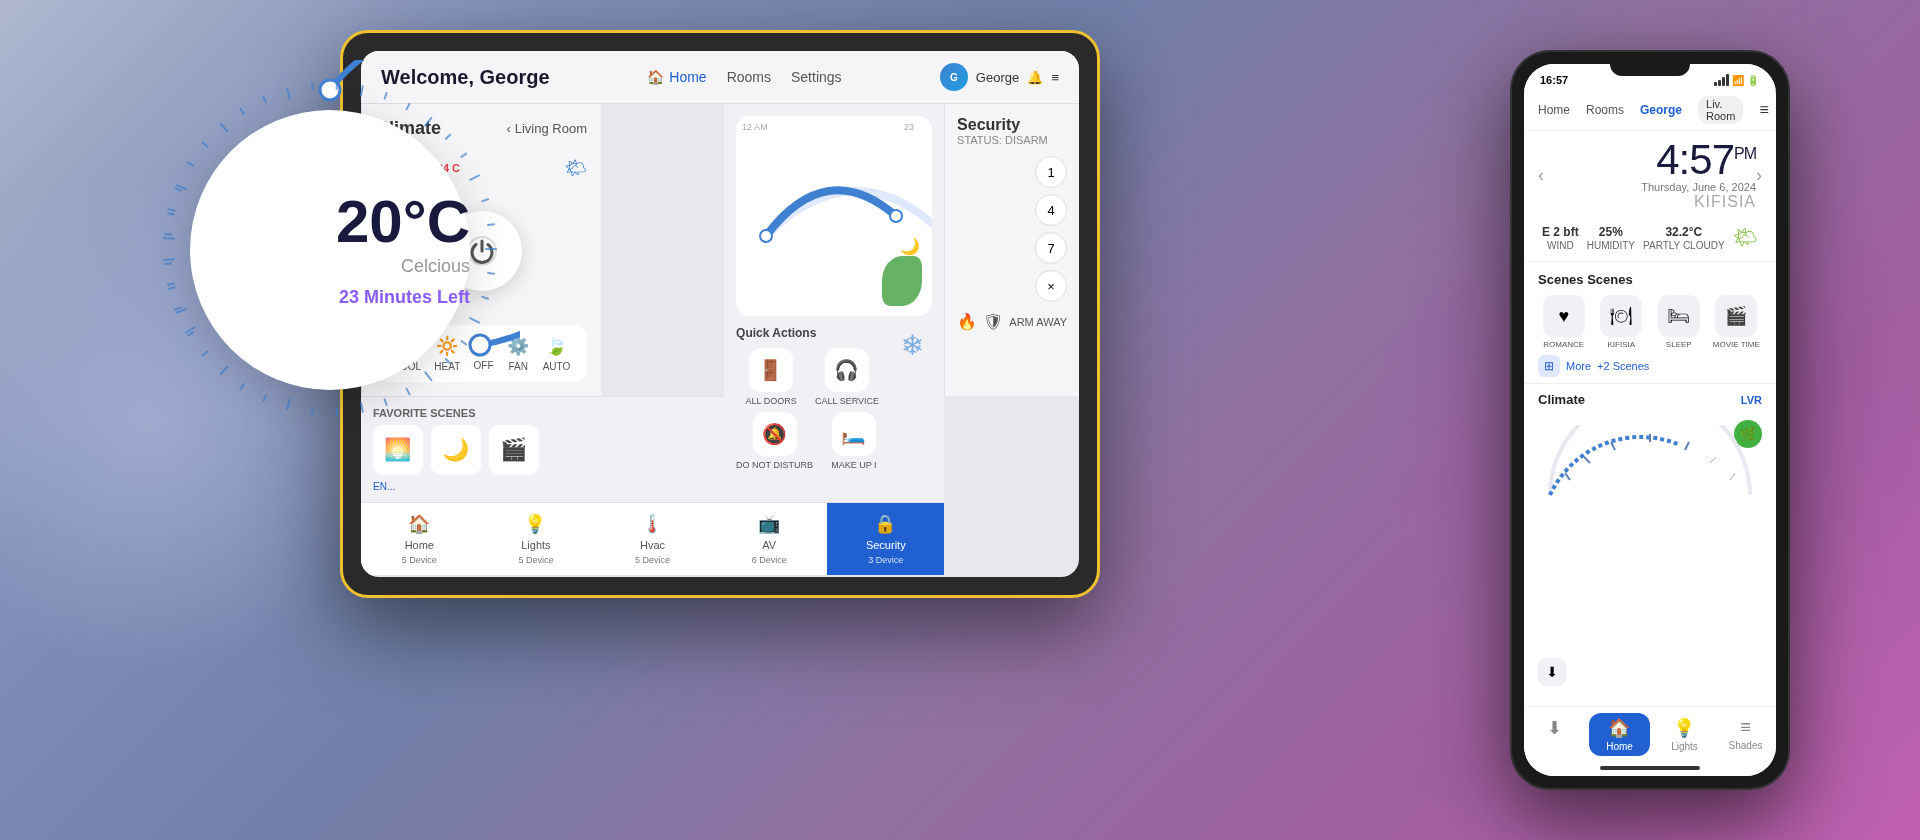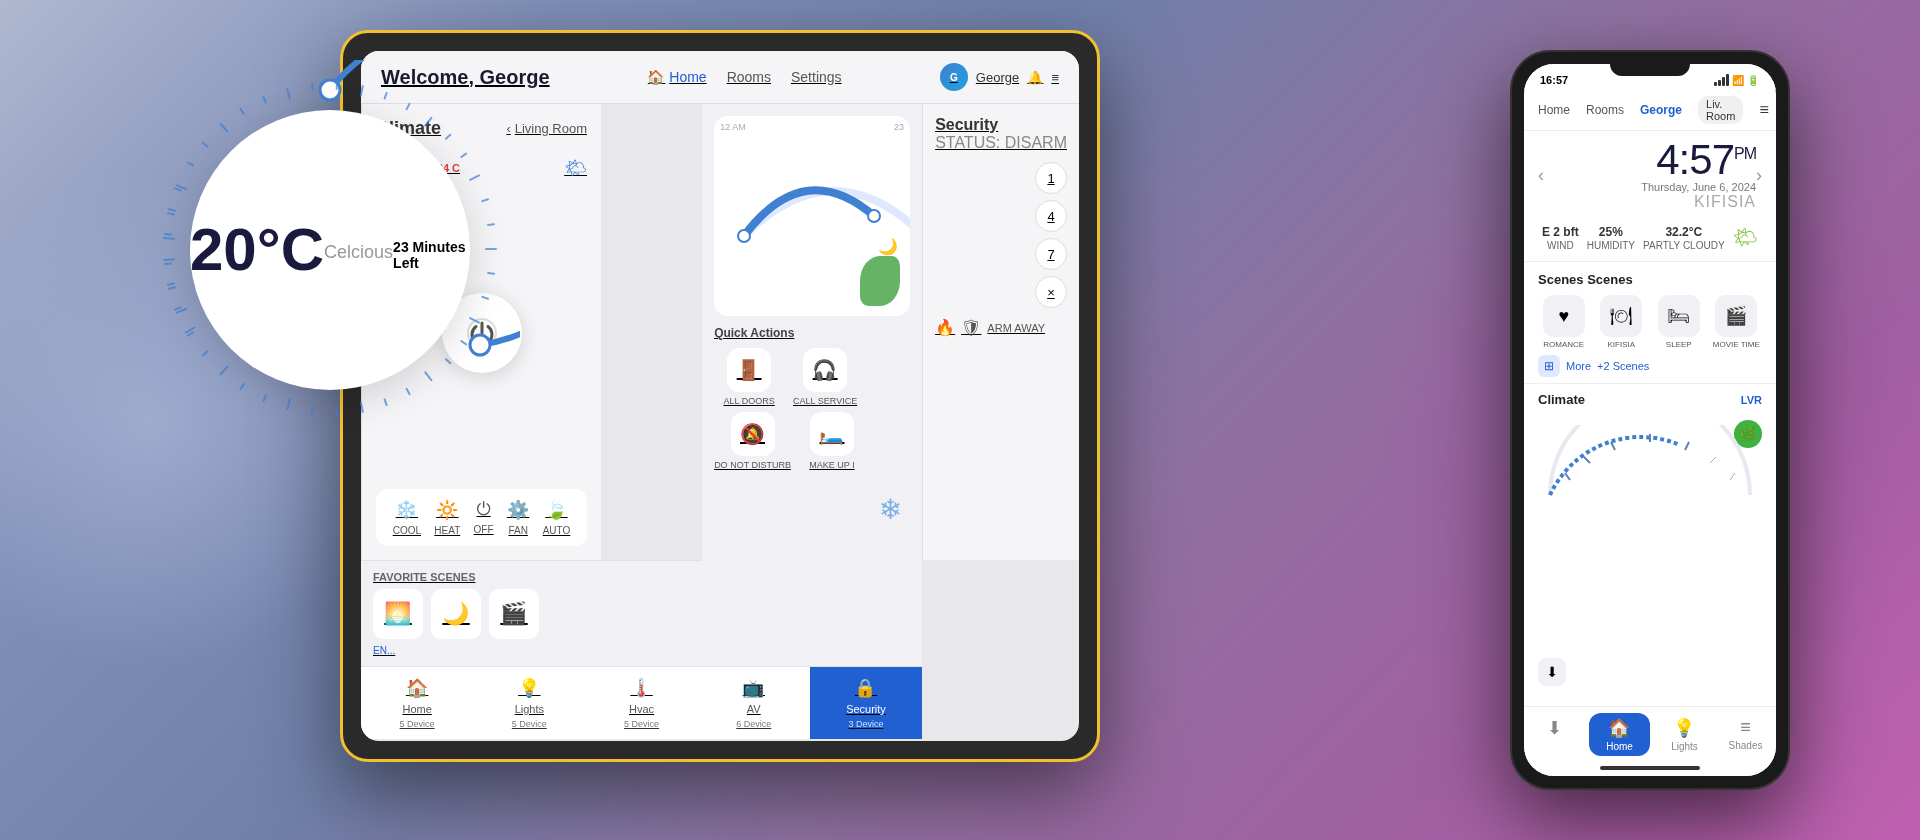--- a/index.html
+++ b/index.html
@@ -35,22 +35,21 @@
       border-radius: 50%;
       pointer-events: none;
     }
 
     
     .tablet-container {
       position: absolute;
       left: 340px;
       top: 30px;
       width: 760px;
-      height: 732px;
-      text-decoration: underline;
+      height: 568px;
     }
     .tablet-body {
       width: 100%;
       height: 100%;
       background: #2a2a2a;
       border-radius: 28px;
       padding: 18px;
       box-shadow: 0 30px 80px rgba(0,0,0,0.5);
       border: 3px solid #f0c030;
       position: relative;
@@ -257,21 +256,22 @@
     .thermostat-circle {
       width: 280px;
       height: 280px;
       background: white;
       border-radius: 50%;
       position: absolute;
       top: 50%;
       left: 50%;
       transform: translate(-50%, -50%);
       display: flex;
-      align-items: center;
+      flex-direction: column;
+      align-items: flex-end;
       justify-content: center;
       box-shadow: 0 10px 40px rgba(0,0,0,0.15);
       z-index: 10;
     }
 
     
     .phone-container {
       position: absolute;
       right: 130px;
       top: 50px;
@@ -605,21 +605,21 @@
           <span>George</span>
           <span>🔔</span>
           <span>≡</span>
         </div>
       </div>
 
       <div style="display: grid; grid-template-columns: 240px 1fr 220px; grid-template-rows: 1fr auto auto; height: calc(100% - 55px);">
 
         <div style="background: #f0f0f5; padding: 12px; grid-row: 1/3; position: relative; overflow: hidden;">
           <div style="background: white; border-radius: 14px; padding: 12px; height: 200px; position: relative; overflow: hidden;">
-            <div style="font-size: 9px; color: #aaa; display: flex; justify-content: space-between; position: absolute; top: 6px; left: 6px; right: 6px;">
+            <div style="font-size: 9px; color: #aaa; display: flex; justify-content: space-between; position: absolute; top: 6px; left: 6px; right: 18px;">
               <span>12 AM</span>
               <span>23</span>
             </div>
 
             <svg width="200" height="120" viewBox="0 0 200 120" style="position: absolute; top: 20px; left: 20px;">
               <path d="M10,100 Q100,10 190,100" fill="none" stroke="#e0e8ff" stroke-width="8" stroke-linecap="round"></path>
               <path d="M10,100 Q70,20 140,80" fill="none" stroke="#4080d0" stroke-width="8" stroke-linecap="round"></path>
               <circle cx="10" cy="100" r="6" fill="white" stroke="#4080d0" stroke-width="2"></circle>
               <circle cx="140" cy="80" r="6" fill="white" stroke="#4080d0" stroke-width="2"></circle>
             </svg>
@@ -704,21 +704,21 @@
             <div class="climate-ctrl-btn">
               <span class="climate-ctrl-icon">🍃</span>
               <span>AUTO</span>
             </div>
           </div>
         </div>
 
         <div style="background: #f5f5f8; padding: 12px; border-left: 1px solid #e0e0e8; grid-row: 1/2;">
           <div>
             <div style="font-size: 16px; font-weight: 600; color: #333;">Security</div>
-            <div style="font-size: 16px; color: #888;">
+            <div style="font-size: 11px; color: #888;">
               <span>STATUS:</span>
               <span>DISARM</span>
             </div>
           </div>
           <div style="margin-top: 10px; display: flex; flex-direction: column; gap: 6px;">
             <div style="display: flex; justify-content: flex-end;">
               <div class="sec-num-btn">1</div>
             </div>
             <div style="display: flex; justify-content: flex-end;">
               <div class="sec-num-btn">4</div>
@@ -848,21 +848,21 @@
         <div style="position: absolute; width: 2px; height: 8px; background: rgb(64, 128, 208); border-radius: 1px; opacity: 0.7; left: 33.3547px; top: 128.473px; transform-origin: 1px 0px; transform: rotate(291.25deg);"></div>
       </div>
 
     
     <div class="thermostat-circle">
       <div style="font-size: 60px; font-weight: 800; color: #1a1a3e; line-height: 1; display: flex; align-items: baseline;">
         <span>20</span>
           <span>°C</span>
       </div>
       <div style="font-size: 18px; color: #999; margin-top: 4px;">Celcious</div>
-      <div style="font-size: 14px; color: #000000; font-weight: 600; margin-top: 10px;">23 Minutes Left</div>
+      <div style="font-size: 18px; color: #8b5cf6; font-weight: 600; margin-top: 10px;">23 Minutes Left</div>
     </div>
   </div>
 </div>
 
 <div class="phone-container">
   <div class="phone-body">
     <div class="phone-notch"></div>
     <div class="phone-screen">
 
       <div class="phone-status-bar">

